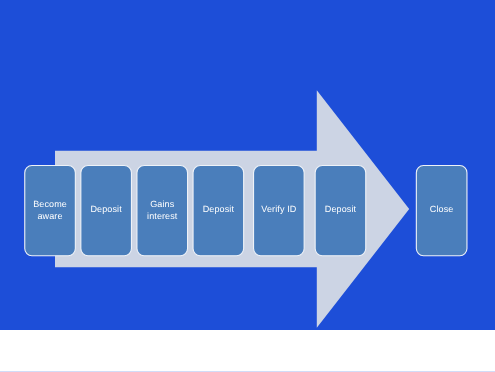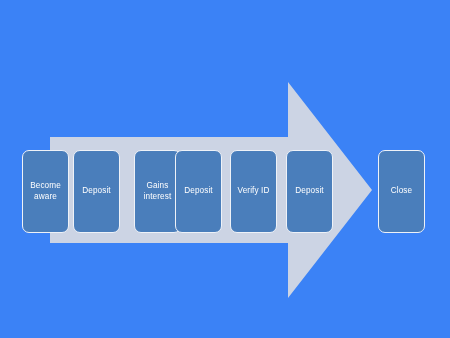--- a/index.html
+++ b/index.html
@@ -7,22 +7,22 @@
     margin: 0;
     padding: 0;
     background: #ffffff;
   }
   body {
     font-family: "Liberation Sans", sans-serif;
   }
   #canvas {
     position: relative;
     width: 450px;
-    height: 338px;
-    background: #3b82f6;
+    height: 300px;
+    background: #1d4ed8;
     overflow: hidden;
   }
   #arrow-layer {
     position: absolute;
     left: 0;
     top: 0;
     width: 450px;
     height: 338px;
   }
   #steps-layer {
@@ -70,21 +70,21 @@
 
     <div class="step-box" style="left:22px;">
       <span class="step-label">Become
 aware</span>
     </div>
 
     <div class="step-box" style="left:73px;">
       <span class="step-label">Deposit</span>
     </div>
 
-    <div class="step-box" style="left:134px;">
+    <div class="step-box" style="left:124px;">
       <span class="step-label">Gains
 interest</span>
     </div>
 
     <div class="step-box" style="left:175px;">
       <span class="step-label">Deposit</span>
     </div>
 
     <div class="step-box" style="left:230px;">
       <span class="step-label">Verify ID</span>

